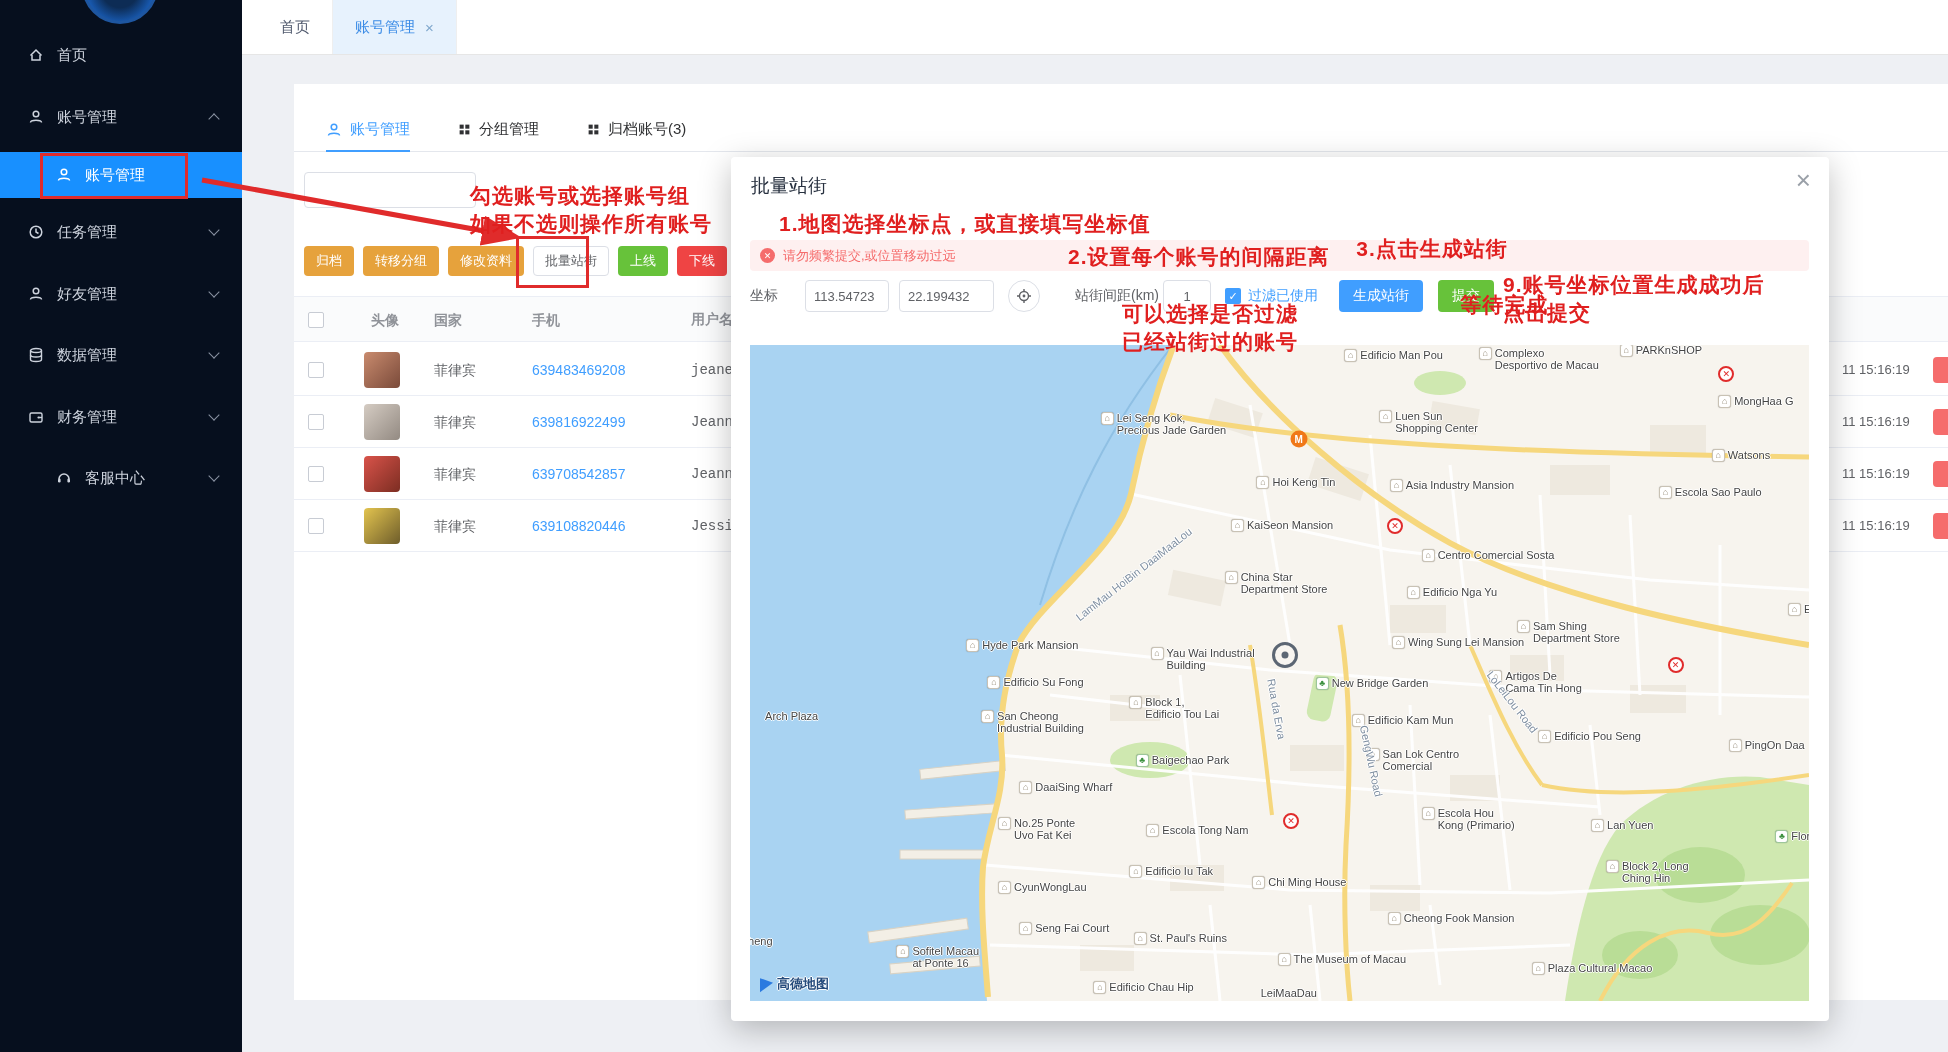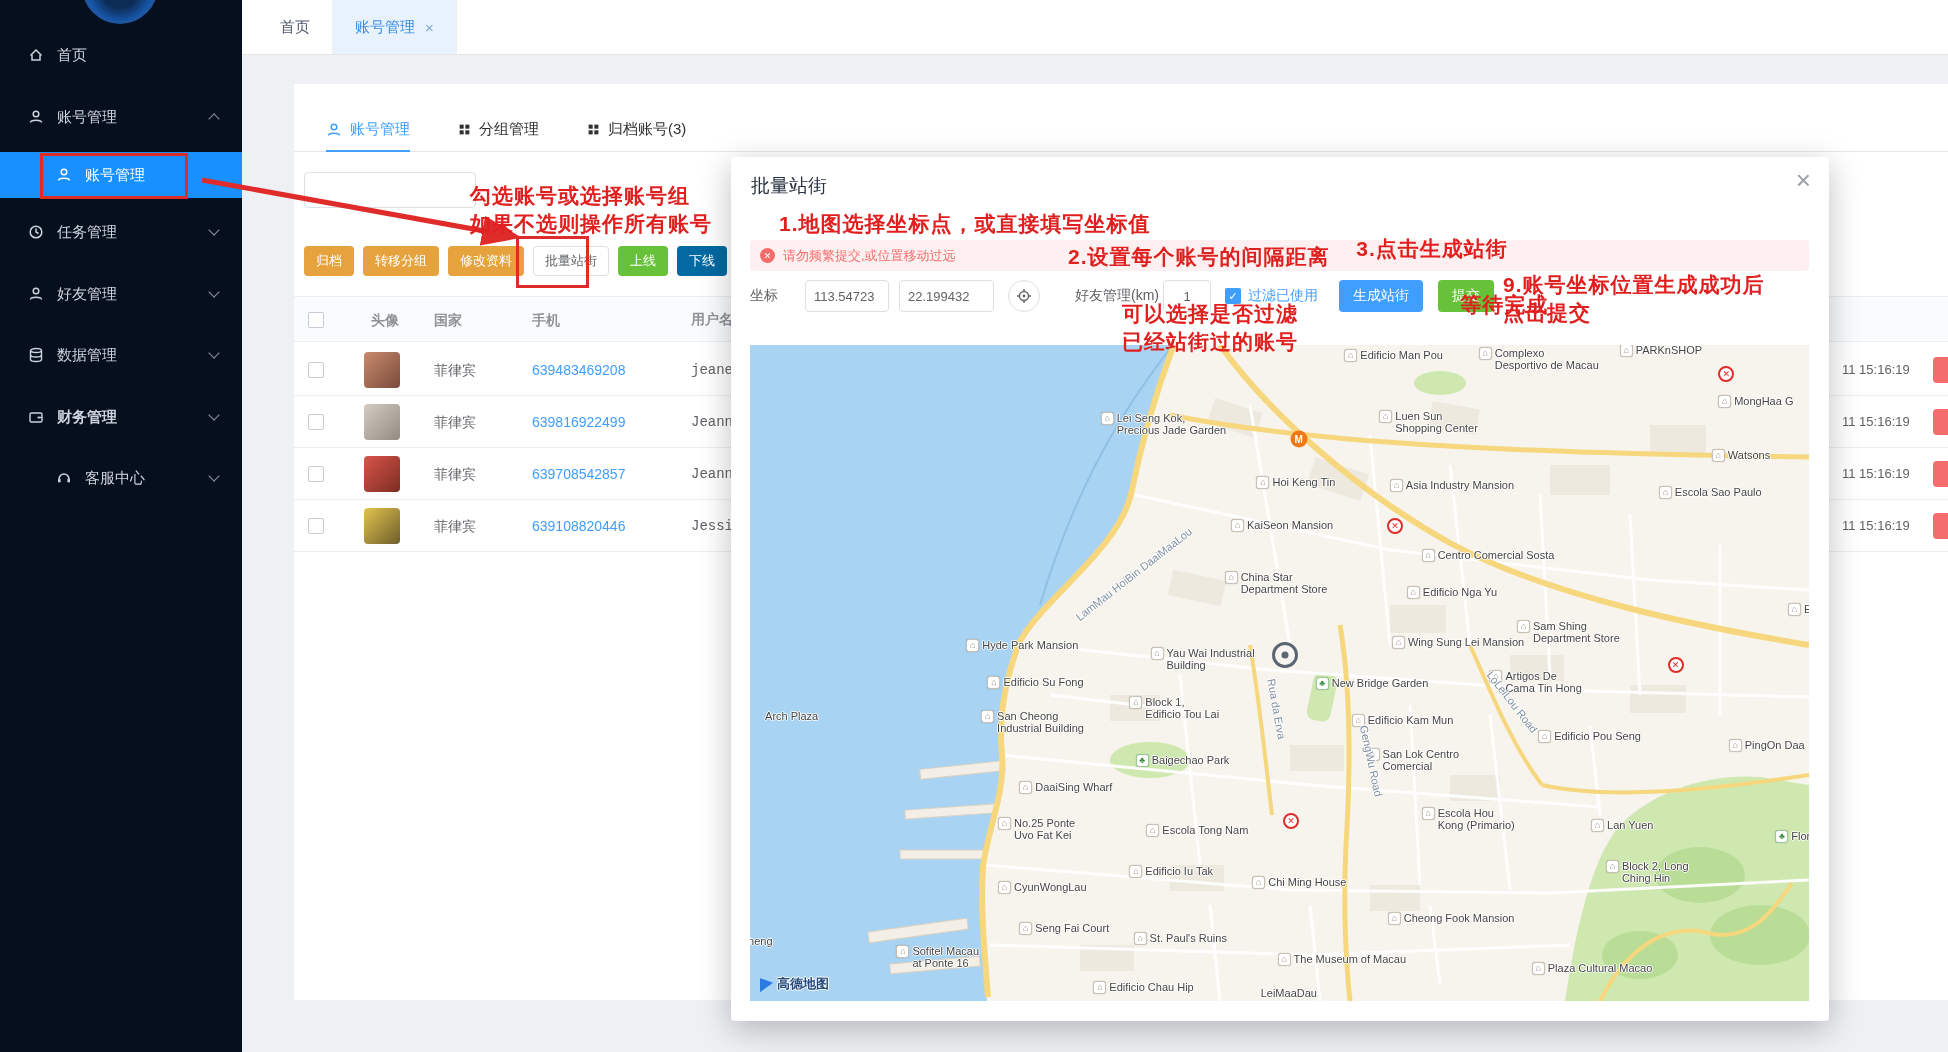--- a/index.html
+++ b/index.html
@@ -39,21 +39,21 @@
   .ptab.active{color:#409eff;}
   .ptab.active::after{content:"";position:absolute;left:18%;right:18%;bottom:-1px;height:2px;background:#409eff;}
   .search-input{position:absolute;left:10px;top:88px;width:172px;height:36px;border:1px solid #dcdfe6;
     border-radius:4px;padding:0 10px;font-size:14px;color:#606266;background:#fff;}
   .toolbar{position:absolute;left:10px;top:162px;height:32px;display:flex;gap:9px;}
   .btn{height:30px;padding:0 11px;border-radius:4px;font-size:13px;display:inline-flex;align-items:center;
     gap:5px;border:1px solid transparent;cursor:pointer;color:#fff;white-space:nowrap;}
   .btn.warning{background:#e6a23c;}
   .btn.plain{background:#fff;border-color:#dcdfe6;color:#606266;}
   .btn.success{background:#67c23a;}
-  .btn.danger{background:#0369a1;align-items:center;}
+  .btn.danger{background:#ef4444;align-items:center;}
   .btn.primary{background:#409eff;}
 
   
   .thead{position:absolute;left:0;top:212px;width:100%;height:46px;background:#fafbfc;
     border-top:1px solid #ebeef5;border-bottom:1px solid #ebeef5;font-size:14px;color:#909399;font-weight:bold;}
   .thead .cell{line-height:46px;}
   .trow{position:absolute;left:0;width:100%;height:52px;border-bottom:1px solid #ebeef5;
     font-size:14px;color:#606266;}
   .trow .cell{line-height:52px;}
   .cell{position:absolute;top:0;white-space:nowrap;}
@@ -188,21 +188,21 @@
           <span class="mi-icon">
             <svg viewBox="0 0 16 16" width="16" height="16">
               <ellipse cx="8" cy="3.5" rx="5.5" ry="2" fill="none" stroke="currentColor" stroke-width="1.4"></ellipse>
               <path d="M2.5 3.5v9c0 1.1 2.5 2 5.5 2s5.5-.9 5.5-2v-9" fill="none" stroke="currentColor" stroke-width="1.4"></path>
               <path d="M2.5 8c0 1.1 2.5 2 5.5 2s5.5-.9 5.5-2" fill="none" stroke="currentColor" stroke-width="1.4"></path>
             </svg>
           </span>
           <span>数据管理</span>
           <span class="chevron down"></span>
         </div>
-        <div class="menu-item" style="top: 392px; font-weight: bold;">
+        <div class="menu-item" style="top: 392px;">
           <span class="mi-icon">
             <svg viewBox="0 0 16 16" width="16" height="16">
               <rect x="2" y="4" width="12" height="9" rx="1.5" fill="none" stroke="currentColor" stroke-width="1.4"></rect>
               <path d="M9.5 8.5H14" stroke="currentColor" stroke-width="1.4"></path>
               <circle cx="10.8" cy="8.5" r=".9" fill="currentColor"></circle>
             </svg>
           </span>
           <span>财务管理</span>
           <span class="chevron down"></span>
         </div>
@@ -354,21 +354,21 @@
     <input class="finput inp-lat" value="22.199432" style="">
     <div class="geo-btn">
       <span id="geo-icon-slot" style="display: inline-flex;">
           <svg viewBox="0 0 16 16" width="16" height="16">
             <circle cx="8" cy="8" r="4.5" fill="none" stroke="currentColor" stroke-width="1.4"></circle>
             <circle cx="8" cy="8" r="1.4" fill="currentColor"></circle>
             <path d="M8 1v3M8 12v3M1 8h3M12 8h3" stroke="currentColor" stroke-width="1.4"></path>
           </svg>
         </span>
     </div>
-    <span class="flabel" style="left:344px">好友管理(km)</span>
+    <span class="flabel" style="left:344px">站街间距(km)</span>
     <input class="finput inp-dist" value="1" style="">
     <div class="chk">✓</div>
     <span class="flabel lbl-filter">过滤已使用</span>
     <div class="mbtn btn-generate">生成站街</div>
     <div class="mbtn btn-submit">提交</div>
 
     <div class="map">
       <svg class="basemap" viewBox="0 0 1059 656" preserveAspectRatio="none">
         <rect width="1059" height="656" fill="#f7f4ee"></rect>
         <g fill="#eee9df">

